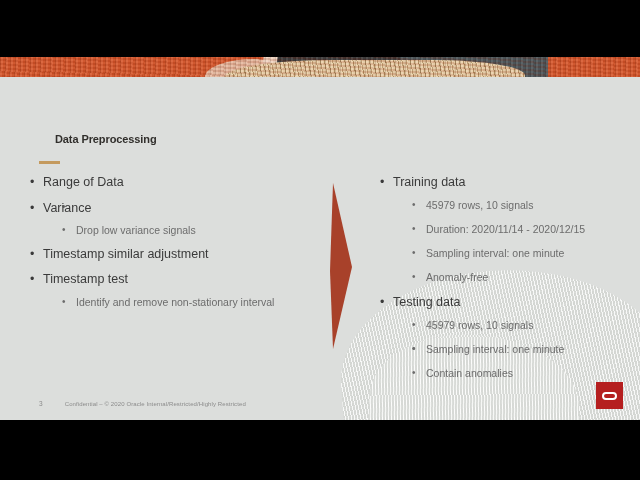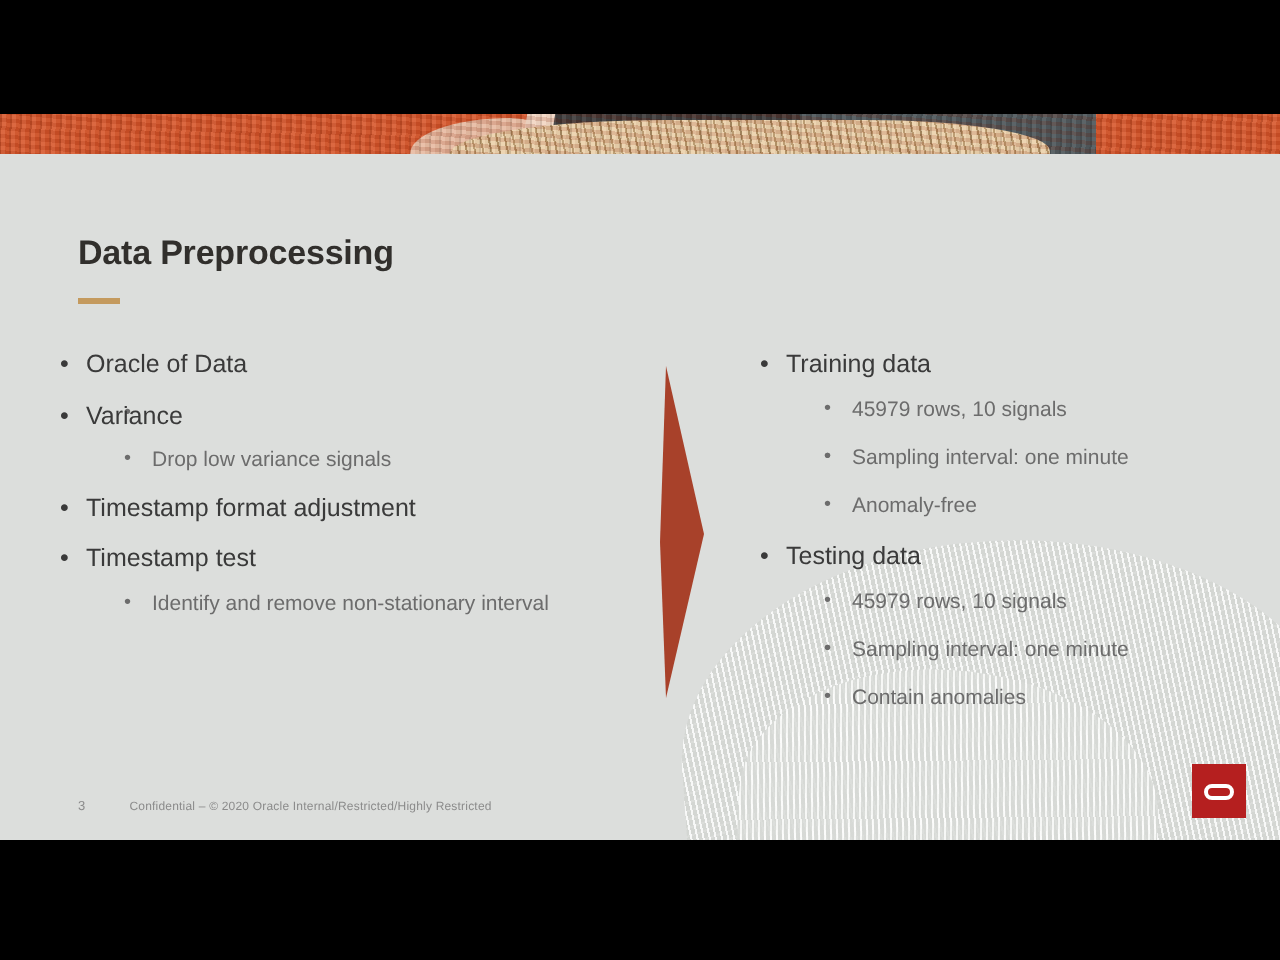--- a/index.html
+++ b/index.html
@@ -139,22 +139,22 @@
     transform: rotate(3deg);
   }
 
   
   #title-block {
     position: absolute;
     left: 39px;
     top: 60px;
   }
   #slide-title {
-    margin: 0;
-    font-size: 17px;
+    margin: 16px;
+    font-size: 11px;
     font-weight: bold;
     color: #312f2c;
     letter-spacing: -0.1px;
   }
   #title-rule {
     margin-top: 12px;
     width: 21px;
     height: 3px;
     background: #c49a5e;
   }
@@ -294,42 +294,42 @@
       </svg>
     </div>
 
     <div id="content">
 
       <div class="column" id="left-column">
         <ul class="bullets">
 
           <li class="bullet-l1">
             <span class="bullet-dot">•</span>
-            <span>Oracle of Data</span>
+            <span>Range of Data</span>
             <ul class="sub">
               <li class="bullet-l2">
                 <span class="bullet-dot">•</span>
               </li>
             </ul>
           </li>
 
           <li class="bullet-l1">
             <span class="bullet-dot">•</span>
             <span>Variance</span>
             <ul class="sub">
               <li class="bullet-l2">
                 <span class="bullet-dot">•</span>
                 <span>Drop low variance signals</span>
               </li>
             </ul>
           </li>
 
           <li class="bullet-l1">
             <span class="bullet-dot">•</span>
-            <span>Timestamp format adjustment</span>
+            <span>Timestamp similar adjustment</span>
           </li>
 
           <li class="bullet-l1">
             <span class="bullet-dot">•</span>
             <span>Timestamp test</span>
             <ul class="sub">
               <li class="bullet-l2">
                 <span class="bullet-dot">•</span>
                 <span>Identify and remove non-stationary interval</span>
               </li>
@@ -345,20 +345,21 @@
           <li class="bullet-l1">
             <span class="bullet-dot">•</span>
             <span>Training data</span>
             <ul class="sub">
               <li class="bullet-l2">
                 <span class="bullet-dot">•</span>
                 <span>45979 rows, 10 signals</span>
               </li>
               <li class="bullet-l2">
                 <span class="bullet-dot">•</span>
+                <span>Duration: 2020/11/14 - 2020/12/15</span>
               </li>
               <li class="bullet-l2">
                 <span class="bullet-dot">•</span>
                 <span>Sampling interval: one minute</span>
               </li>
               <li class="bullet-l2">
                 <span class="bullet-dot">•</span>
                 <span>Anomaly-free</span>
               </li>
             </ul>

